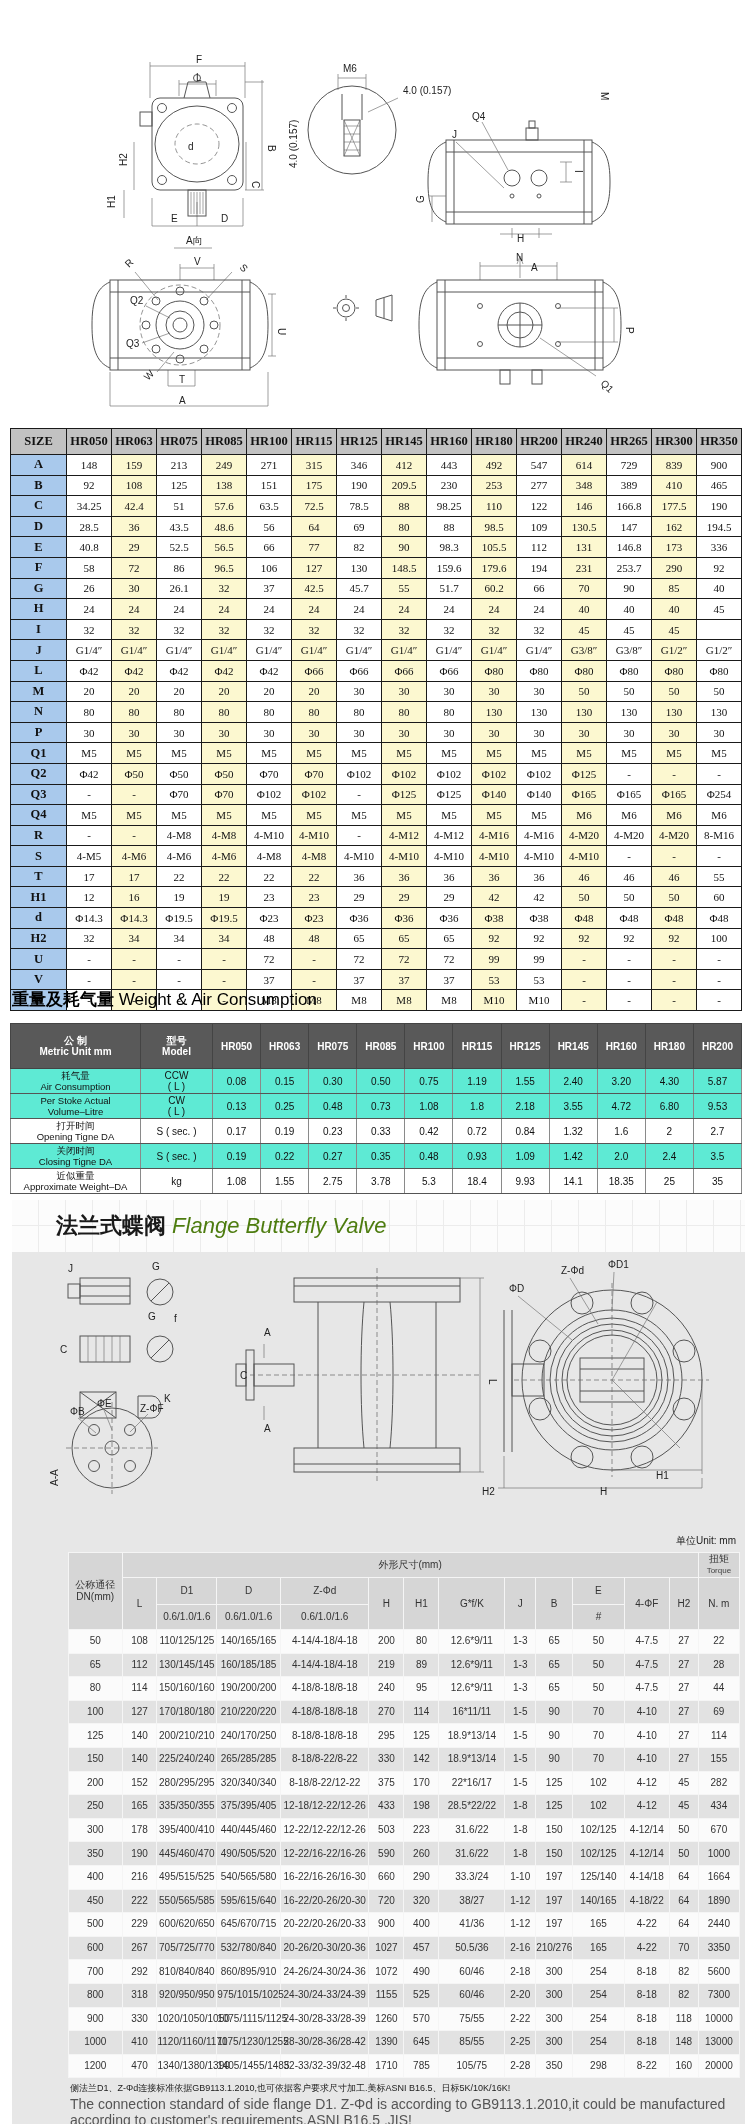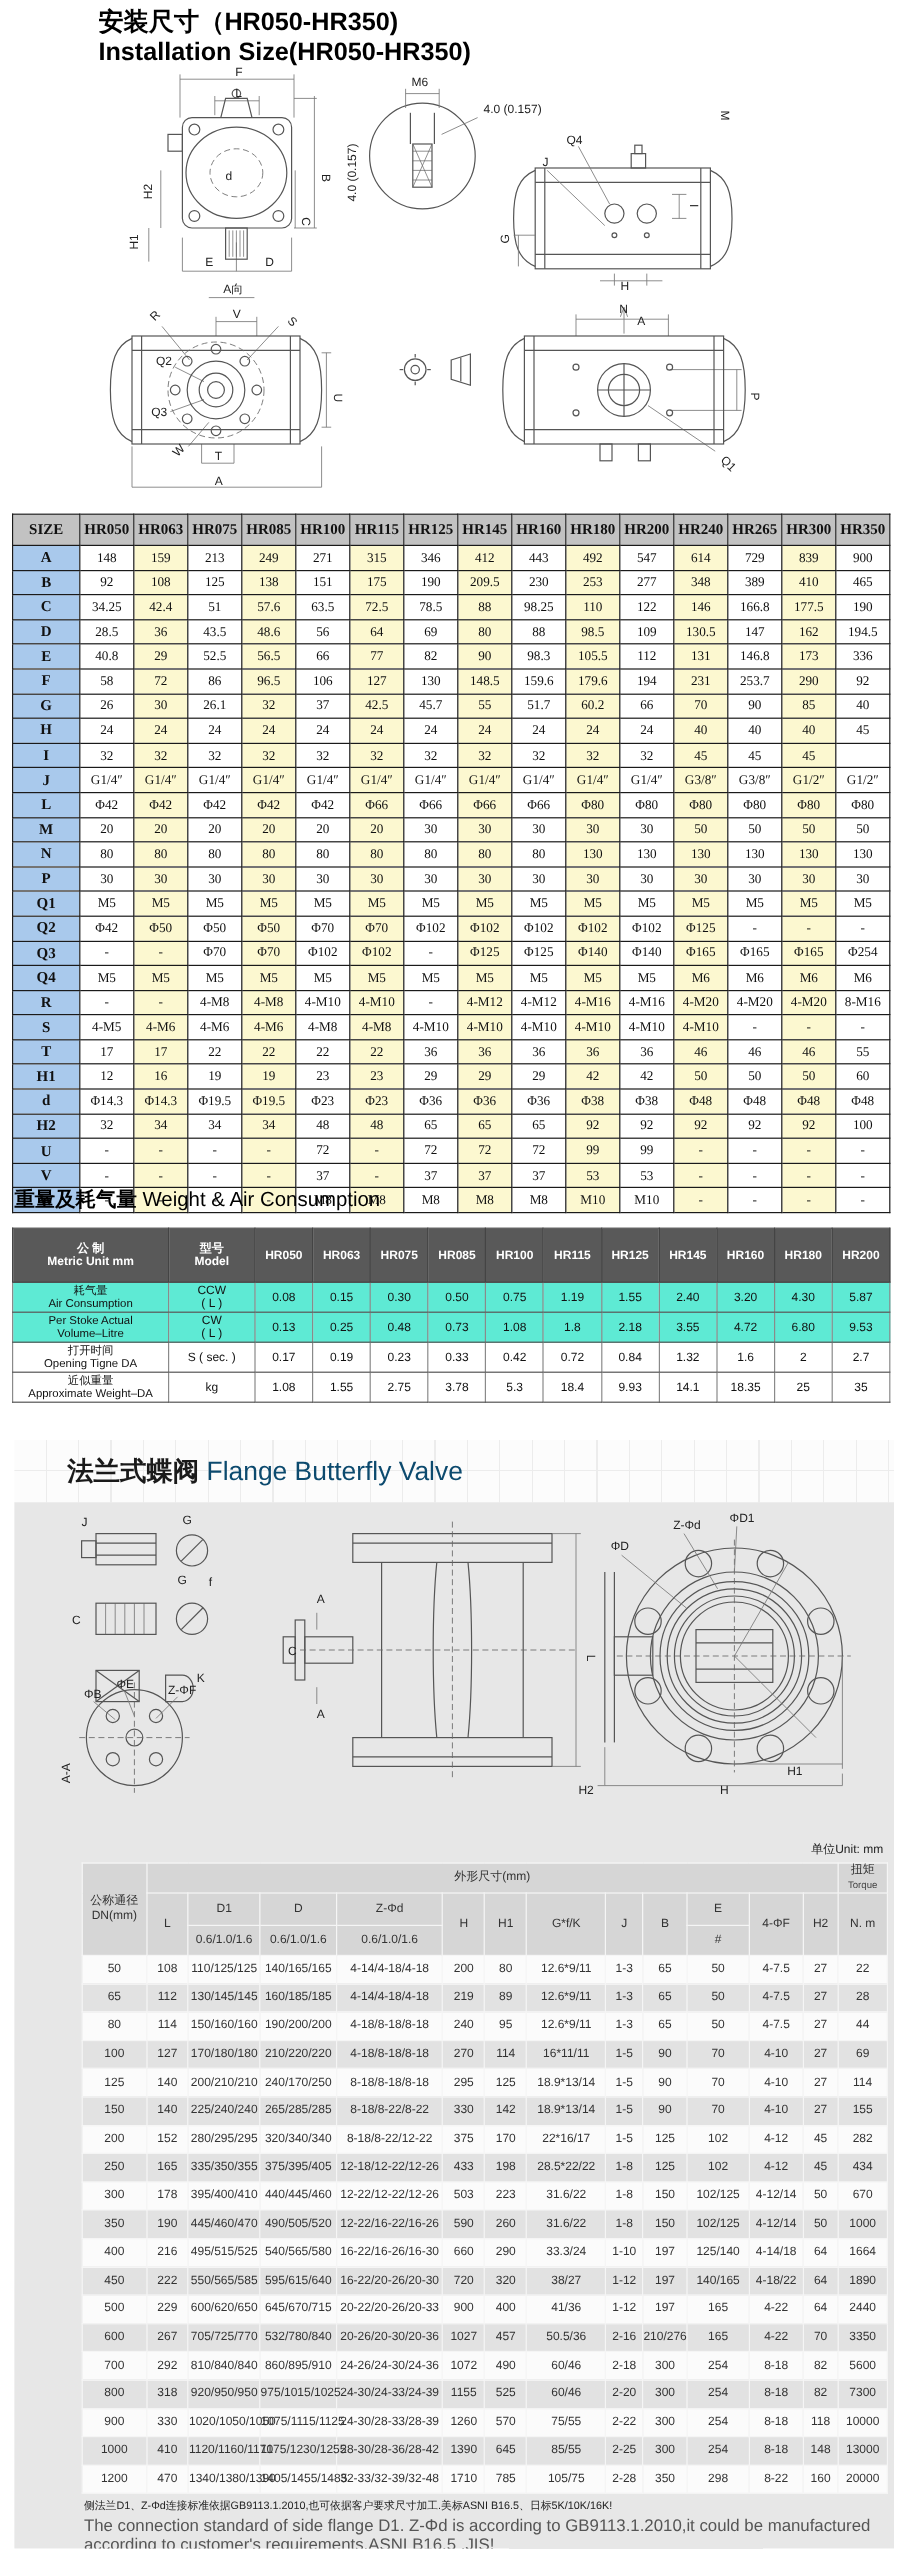--- a/index.html
+++ b/index.html
@@ -4,21 +4,21 @@
 <style>
   html,body{margin:0;padding:0;background:#ffffff;}
   .page{position:relative;width:750px;height:2124px;background:#fff;overflow:hidden;
         font-family:"Liberation Sans",sans-serif;color:#111;}
   
   .main-title{position:absolute;left:82px;top:6px;font-size:21px;font-weight:bold;line-height:25px;color:#000;}
   .sec2-title{position:absolute;left:12px;top:988px;font-size:17px;color:#000;}
   .sec2-title .cn{font-weight:bold;}
   .valve-title{position:absolute;left:56px;top:1211px;font-size:22px;color:#222;}
   .valve-title .cn{font-weight:bold;color:#1a1a1a;}
-  .valve-title .en{color:#0c4a6e;}
+  .valve-title .en{color:#4d7c0f;font-style:italic;}
   
   .draw1{position:absolute;left:0;top:50px;width:750px;height:370px;}
   .grid-band{position:absolute;left:12px;top:1200px;width:733px;height:52px;
      background:repeating-linear-gradient(0deg,transparent 0 26px,#ececec 26px 27px),
                 repeating-linear-gradient(90deg,transparent 0 26px,#ececec 26px 27px),#fcfcfc;}
   .gray-panel{position:absolute;left:12px;top:1252px;width:733px;height:872px;background:#e7e7e7;}
   .draw2{position:absolute;left:0;top:0;width:733px;height:248px;}
   svg .ln{stroke:#555;stroke-width:1;fill:none;}
   svg .lt{stroke:#777;stroke-width:.7;fill:none;}
   svg .dash{stroke:#666;stroke-width:.7;fill:none;stroke-dasharray:5 3;}
@@ -57,24 +57,20 @@
   .valve-table tbody tr.w td{background:#fbfbfb;}
   .vt-torque .t2{font-size:8px;color:#444;}
   .footnote-cn{position:absolute;left:70px;top:2082px;font-size:9px;color:#222;}
   .footnote-en{position:absolute;left:70px;top:2096px;font-size:14px;color:#555;}
 </style>
 </head>
 <body>
 
 <div class="page">
 
-  <div class="main-title">
-    <div>安装尺寸（HR050-HR350)</div>
-    <div>Installation Size(HR050-HR350)</div>
-  </div>
 
   <svg id="draw1" class="draw1" viewBox="0 0 750 370">
 
     <g class="lt">
       <path d="M150,16 H245"></path>
         <path d="M150,12 V48"></path>
         <path d="M245,12 V48"></path>
       <path d="M179,34 H216"></path>
         <path d="M179,30 V46"></path>
         <path d="M216,30 V46"></path>
@@ -879,20 +875,35 @@
           <td>0.19</td>
           <td>0.23</td>
           <td>0.33</td>
           <td>0.42</td>
           <td>0.72</td>
           <td>0.84</td>
           <td>1.32</td>
           <td>1.6</td>
           <td>2</td>
           <td>2.7</td>
+        </tr>
+        <tr class="blue">
+          <td class="wlabel">关闭时间<br>Closing Tigne DA</td>
+          <td>S ( sec. )</td>
+          <td>0.19</td>
+          <td>0.22</td>
+          <td>0.27</td>
+          <td>0.35</td>
+          <td>0.48</td>
+          <td>0.93</td>
+          <td>1.09</td>
+          <td>1.42</td>
+          <td>2.0</td>
+          <td>2.4</td>
+          <td>3.5</td>
         </tr>
         <tr>
           <td class="wlabel">近似重量<br>Approximate Weight–DA</td>
           <td>kg</td>
           <td>1.08</td>
           <td>1.55</td>
           <td>2.75</td>
           <td>3.78</td>
           <td>5.3</td>
           <td>18.4</td>

